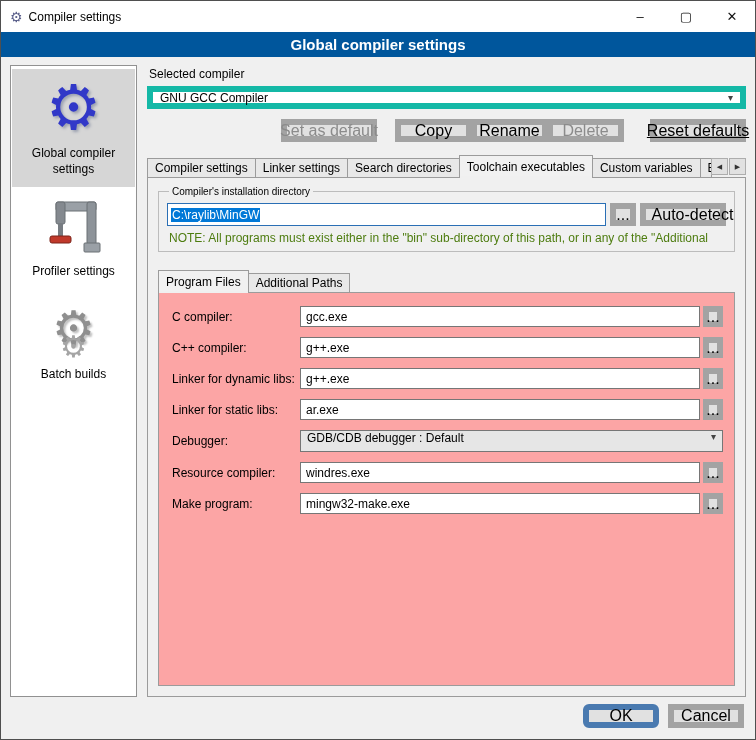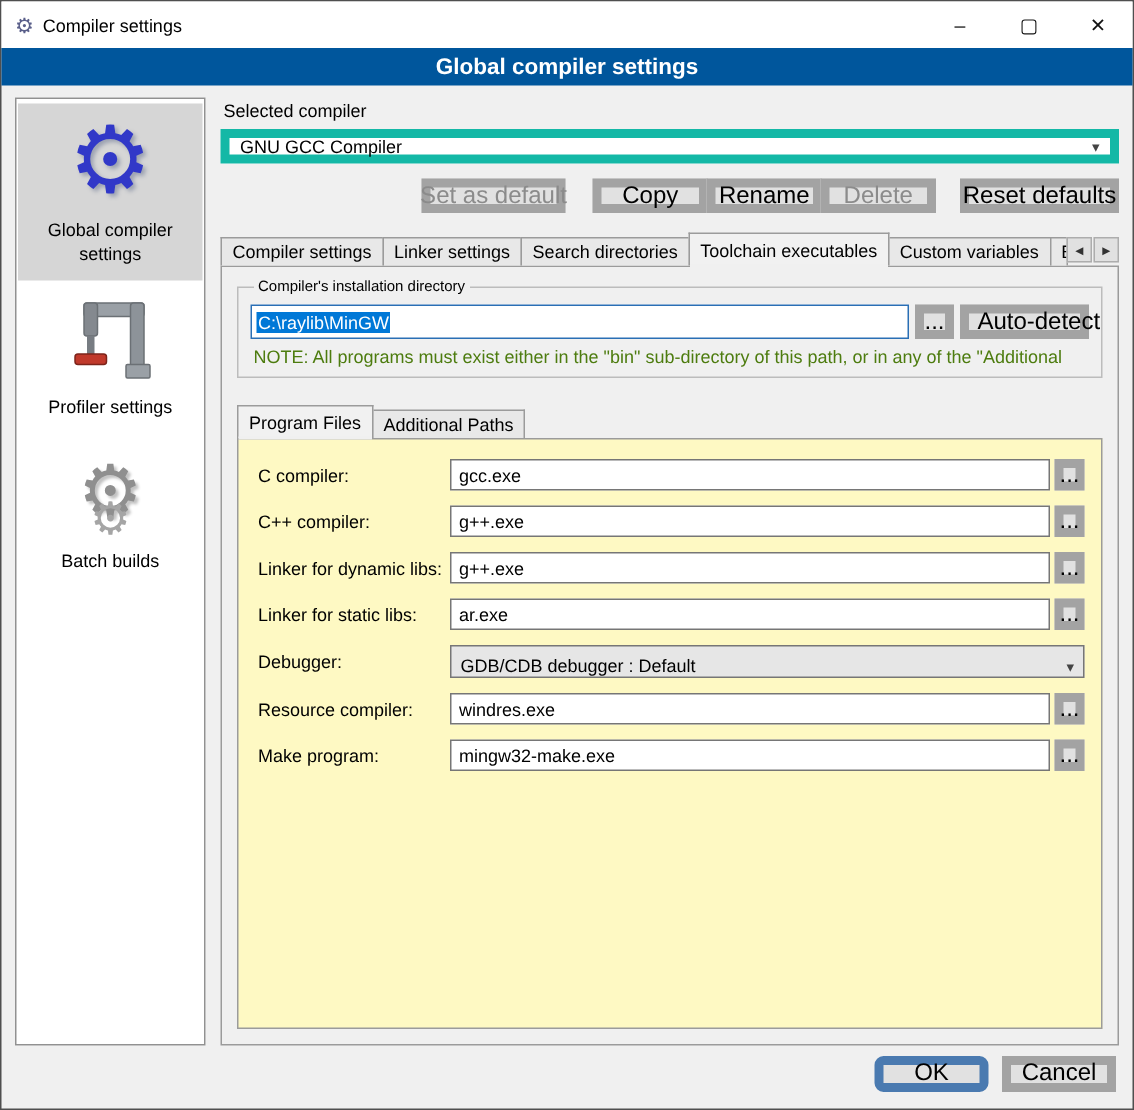--- a/index.html
+++ b/index.html
@@ -38,21 +38,21 @@
   .combo { height:23px; background:#fff; border:6px solid #14b8a6; display:flex; align-items:center; padding:0 7px; cursor:default; }
   .combo-arrow { margin-left:auto; font-size:10px; color:#444; }
 
   .btn-row { display:flex; align-items:center; margin-top:10px; margin-bottom:13px; }
   .btn { height:23px; background:#e1e1e1; border:6px solid #a3a3a3; display:flex; align-items:center; justify-content:center; font-size:16px; cursor:default; white-space:nowrap; }
   .btn.disabled { color:#8b8b8b; }
   .btn-setdefault { width:96px; margin-left:134px; }
   .btn-copy { width:77px; margin-left:18px; }
   .btn-rename { width:77px; margin-left:-1px; }
   .btn-delete { width:77px; margin-left:-1px; }
-  .btn-reset { width:106px; margin-left:auto; }
+  .btn-reset { width:96px; margin-left:auto;text-decoration:underline; }
 
   
   .tabbar { display:flex; align-items:flex-end; height:22px; position:relative; z-index:2; }
   .tab { background:#e8e8e8; border:1px solid #9b9b9b; border-bottom:none; height:19px; padding:0 7px; display:flex; align-items:center; white-space:nowrap; margin-right:-1px; cursor:default; }
   .tab.active { background:#f1f1f1; height:22px; position:relative; }
   .tab.active::after { content:""; position:absolute; left:0; right:0; bottom:-1px; height:2px; background:#f0f0f0; }
   .tab.truncated { width:38px; overflow:hidden; padding-right:0; }
   .tab-scrollers { margin-left:auto; display:flex; gap:1px; align-items:flex-end; padding-bottom:2px; }
   .tab-scroll { width:17px; height:17px; background:#e1e1e1; border:1px solid #adadad; display:flex; align-items:center; justify-content:center; font-size:7px; color:#333; cursor:default; }
 
@@ -63,27 +63,27 @@
   fieldset.groupbox legend { font-size:10px; padding:0 3px; margin-left:2px; }
   .dir-row { display:flex; align-items:center; gap:4px; }
   .dir-input { flex:1; height:23px; background:#fff; border:1px solid #2a6fb5; display:flex; align-items:center; padding:0 3px; cursor:text; }
   .dir-selection { background:#0078d7; color:#fff; padding:0 1px; }
   .mini-btn { width:26px; height:23px; flex:0 0 26px; }
   .autodetect-btn { width:86px; height:23px; flex:0 0 86px;padding-left:19px; }
   .note-text { color:#4d7c0f; margin:5px 2px 2px 2px; white-space:nowrap; overflow:hidden; }
 
   
   .inner-tabbar { margin-top:8px;text-align:right; }
-  .inner-panel { flex:1; border:1px solid #9b9b9b; background:#fef9c3; padding:13px 11px 12px 13px; min-height:0; }
+  .inner-panel { flex:1; border:1px solid #9b9b9b; background:#fca5a5; padding:13px 11px 12px 13px; min-height:0; }
 
   .form-row { display:flex; align-items:center; margin-bottom:10px; }
   .form-label { flex:0 0 128px; }
   input.field { flex:1; height:21px; border:1px solid #767676; background:#fff; padding:0 5px; font:inherit; min-width:0; }
   .row-browse { width:20px; height:21px; flex:0 0 20px; margin-left:3px; }
-  .form-select { flex:1; height:22px; border:1px solid #767676; background:#e6e6e6; display:flex; align-items:flex-end; padding:0 6px; cursor:default; }
+  .form-select { flex:1; height:22px; border:1px solid #767676; background:#e6e6e6; display:flex; align-items:flex-start; padding:0 6px; cursor:default; }
 
   
   .footer { flex:0 0 38px; display:flex; justify-content:flex-end; align-items:center; gap:9px; padding:0 11px 9px 0; }
   .footer .btn { width:76px; height:24px; }
   .btn-ok { border-color:#4a7ab0;border-radius:6px; }
 </style>
 </head>
 <body>
 
 <div class="window">

